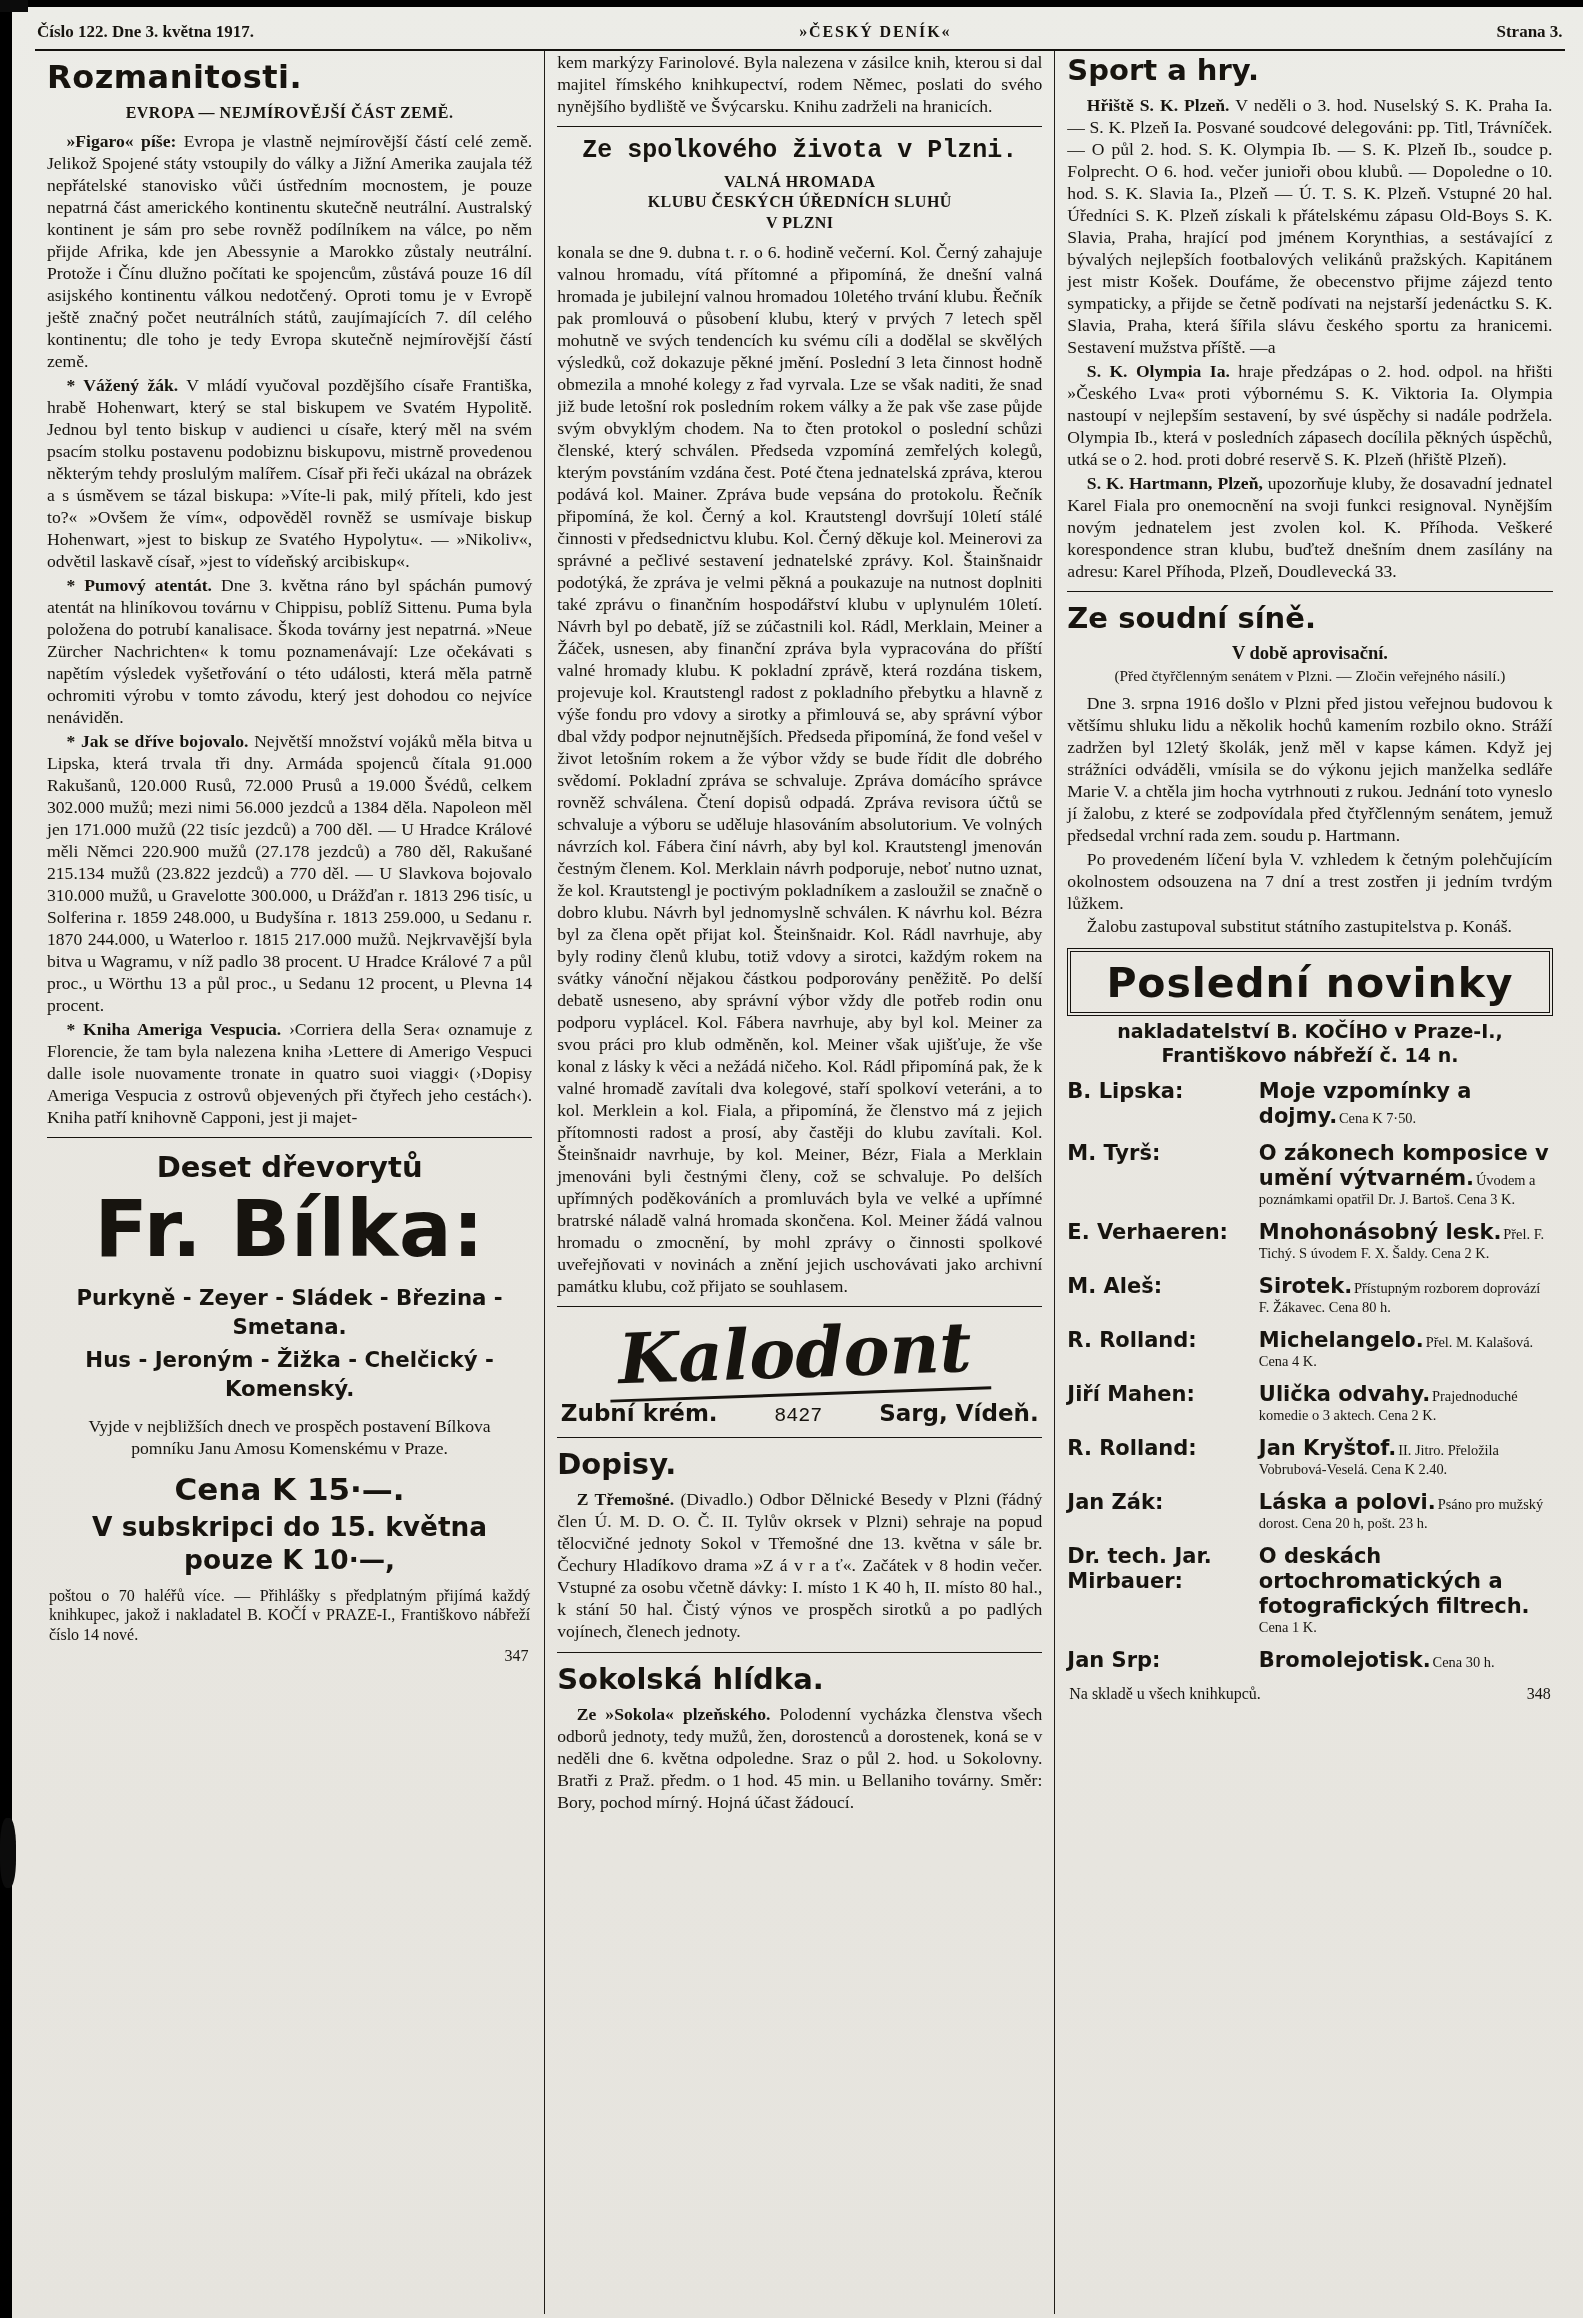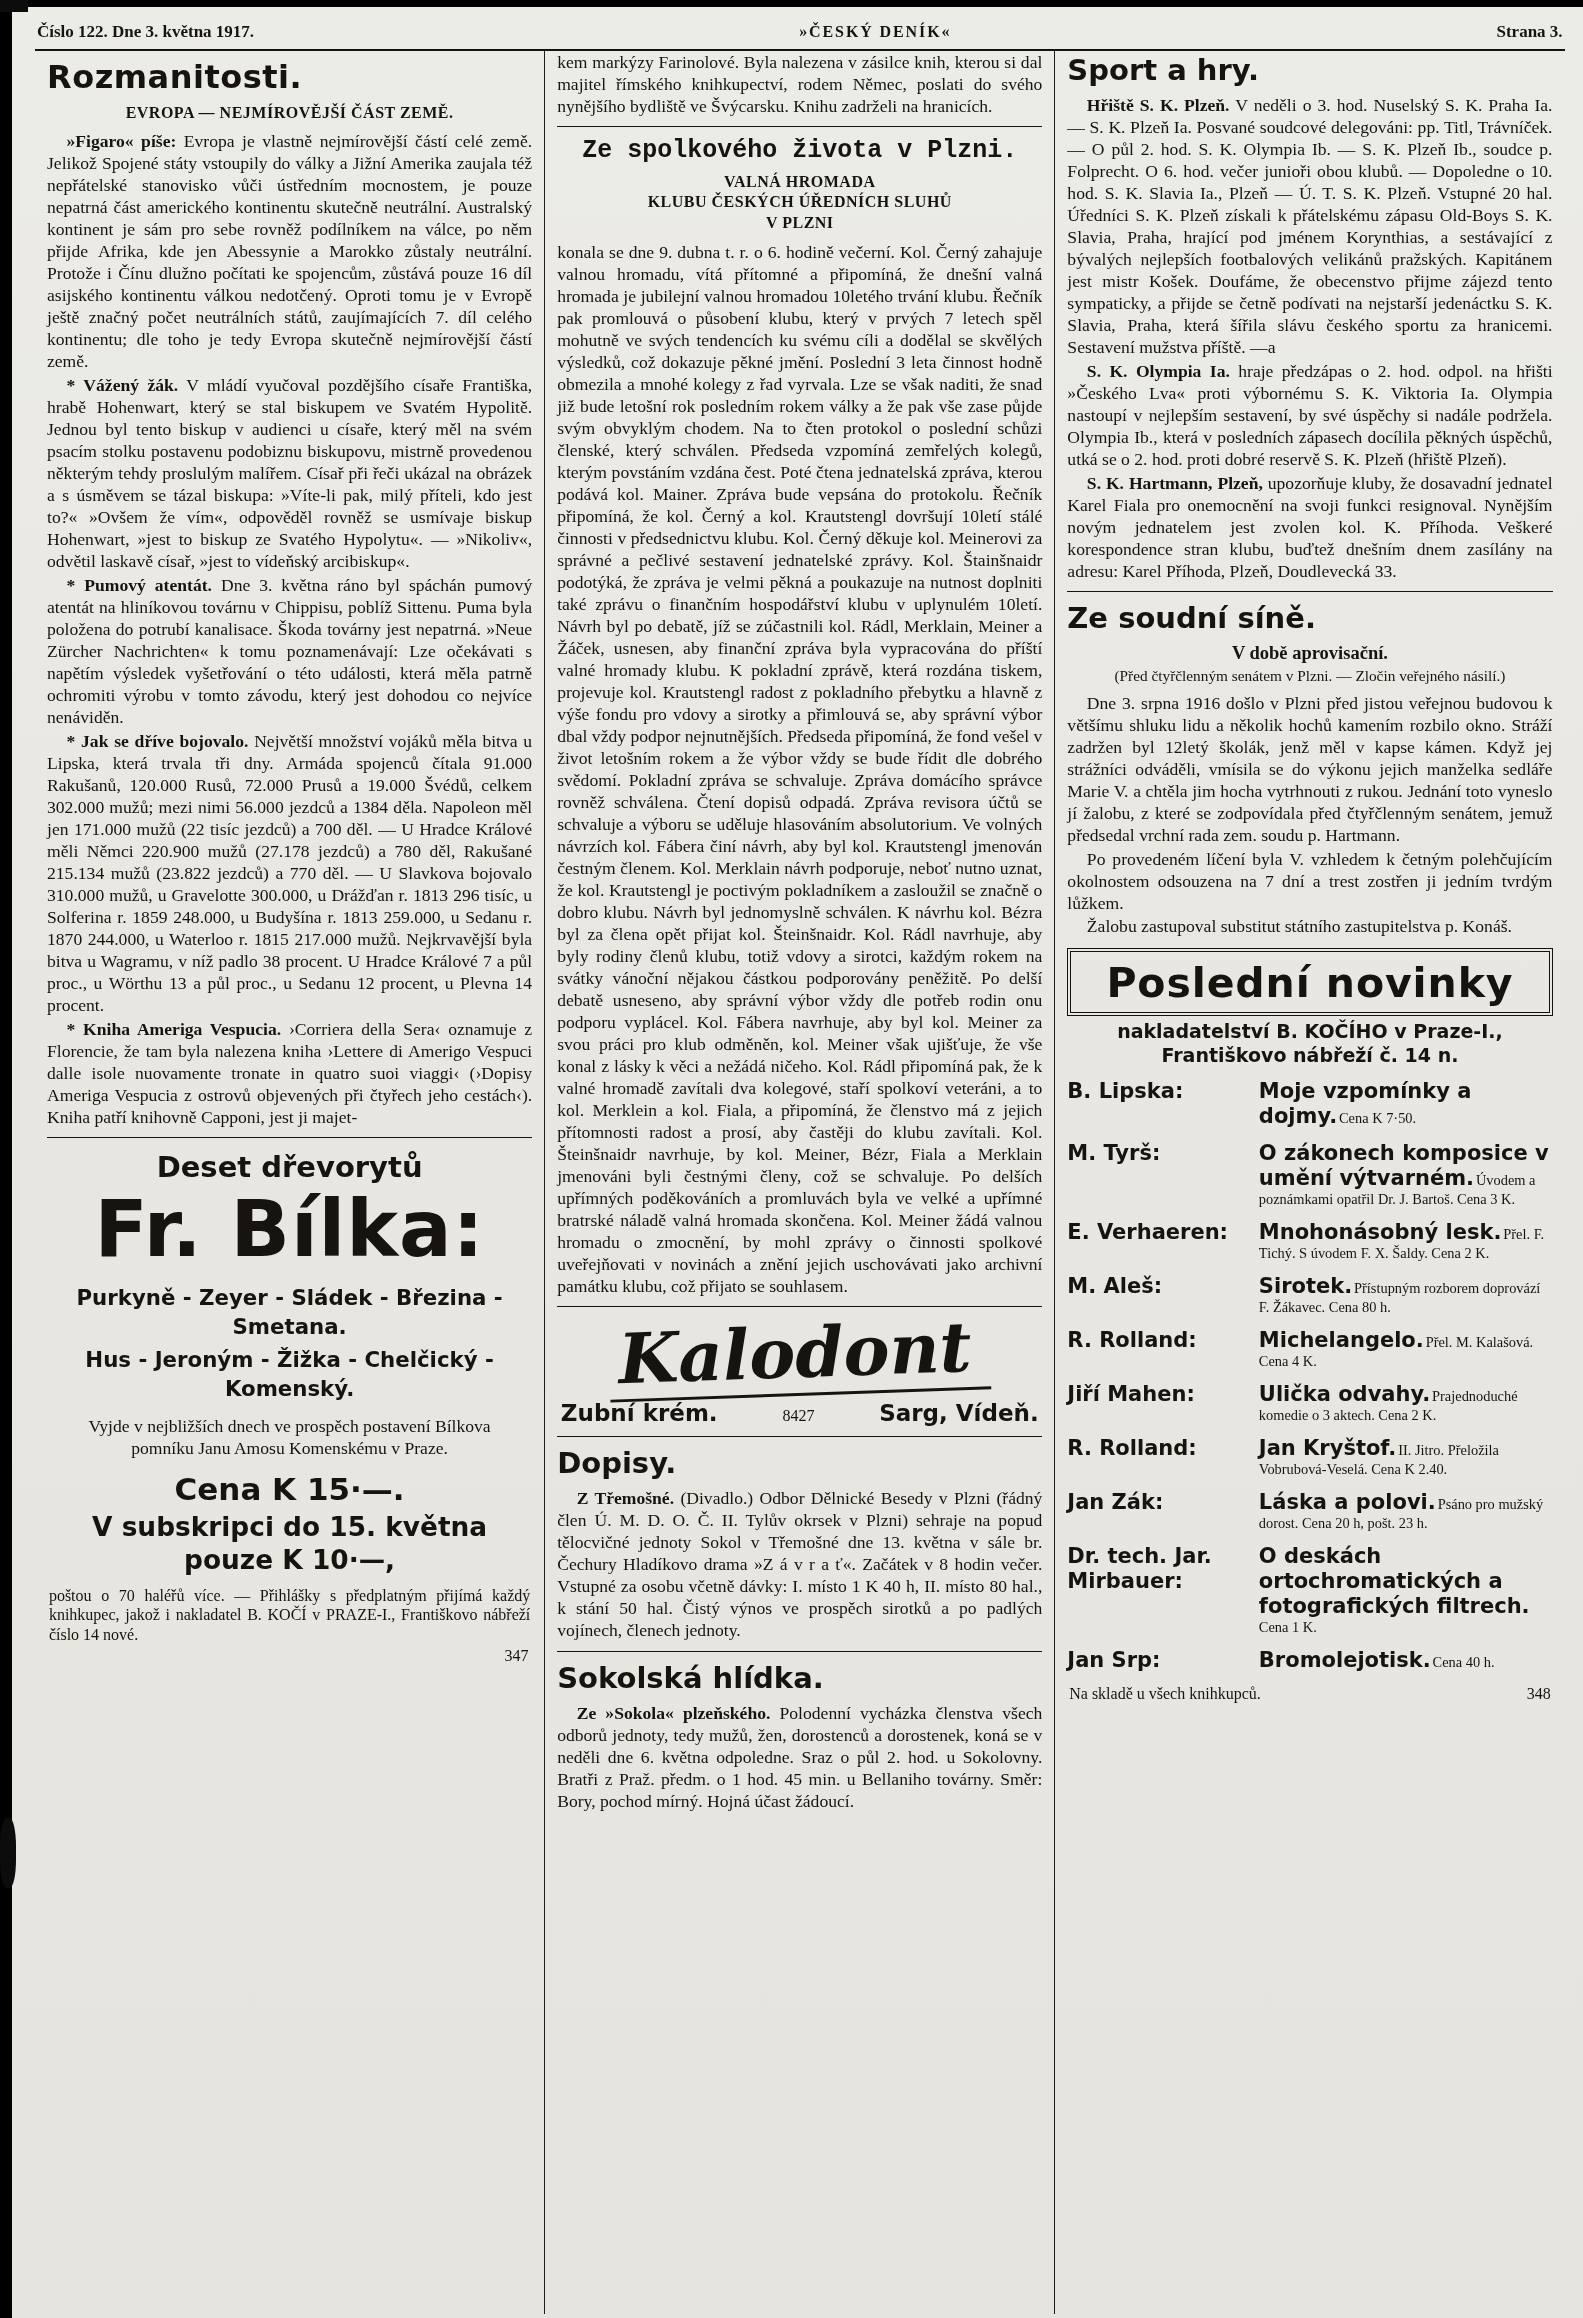--- a/index.html
+++ b/index.html
@@ -71,21 +71,21 @@
   
   .kalodont{text-align:center;margin:3.7px 0 2.8px;}
   .kalodont-logo{
     font-family:"DejaVu Serif",serif;font-style:italic;font-weight:bold;
     font-size:69px;line-height:74px;display:inline-block;
     transform:rotate(-2deg);
     border-bottom:3.2px solid #17140f;padding:0 18.5px 2.8px 9.3px;
   }
   .kalodont-row{display:flex;justify-content:space-between;align-items:baseline;margin-top:4.6px;padding:0 3.7px;}
   .kalodont-row .big{font-family:"DejaVu Sans",sans-serif;font-weight:bold;font-size:23px;}
-  .kalodont-row .tiny{font-size:16px;}
+  .kalodont-row .tiny{font-size:20px;font-family:Liberation Mono, monospace;}
 
   
   .center-b{font-weight:bold;font-size:18.5px;text-align:center;margin:2.8px 0 2.8px;}
   .center-note{font-size:15.3px;text-align:center;line-height:18.5px;margin:0 0 6.5px;}
 
   
   .novinky-box{
     border:4.2px double #14120e;
     padding:6.5px 3.7px 4.6px;
     text-align:center;
@@ -223,21 +223,21 @@
       <div class="book-row">
         <div class="book-author">Jan Zák:</div>
         <div class="book-main"><span class="book-title">Láska a polovi.</span> <span class="book-note">Psáno pro mužský dorost. Cena 20 h, pošt. 23 h.</span></div>
       </div>
       <div class="book-row">
         <div class="book-author">Dr. tech. Jar. Mirbauer:</div>
         <div class="book-main"><span class="book-title">O deskách ortochromatických a fotografických filtrech.</span> <span class="book-note">Cena 1 K.</span></div>
       </div>
       <div class="book-row">
         <div class="book-author">Jan Srp:</div>
-        <div class="book-main"><span class="book-title">Bromolejotisk.</span> <span class="book-note">Cena 40 h.</span></div>
+        <div class="book-main"><span class="book-title">Bromolejotisk.</span> <span class="book-note">Cena 30 h.</span></div>
       </div>
 
       <div class="novinky-footer">
         <span>Na skladě u všech knihkupců.</span>
         <span>348</span>
       </div>
     </section>
 
   </main>
 </div>

